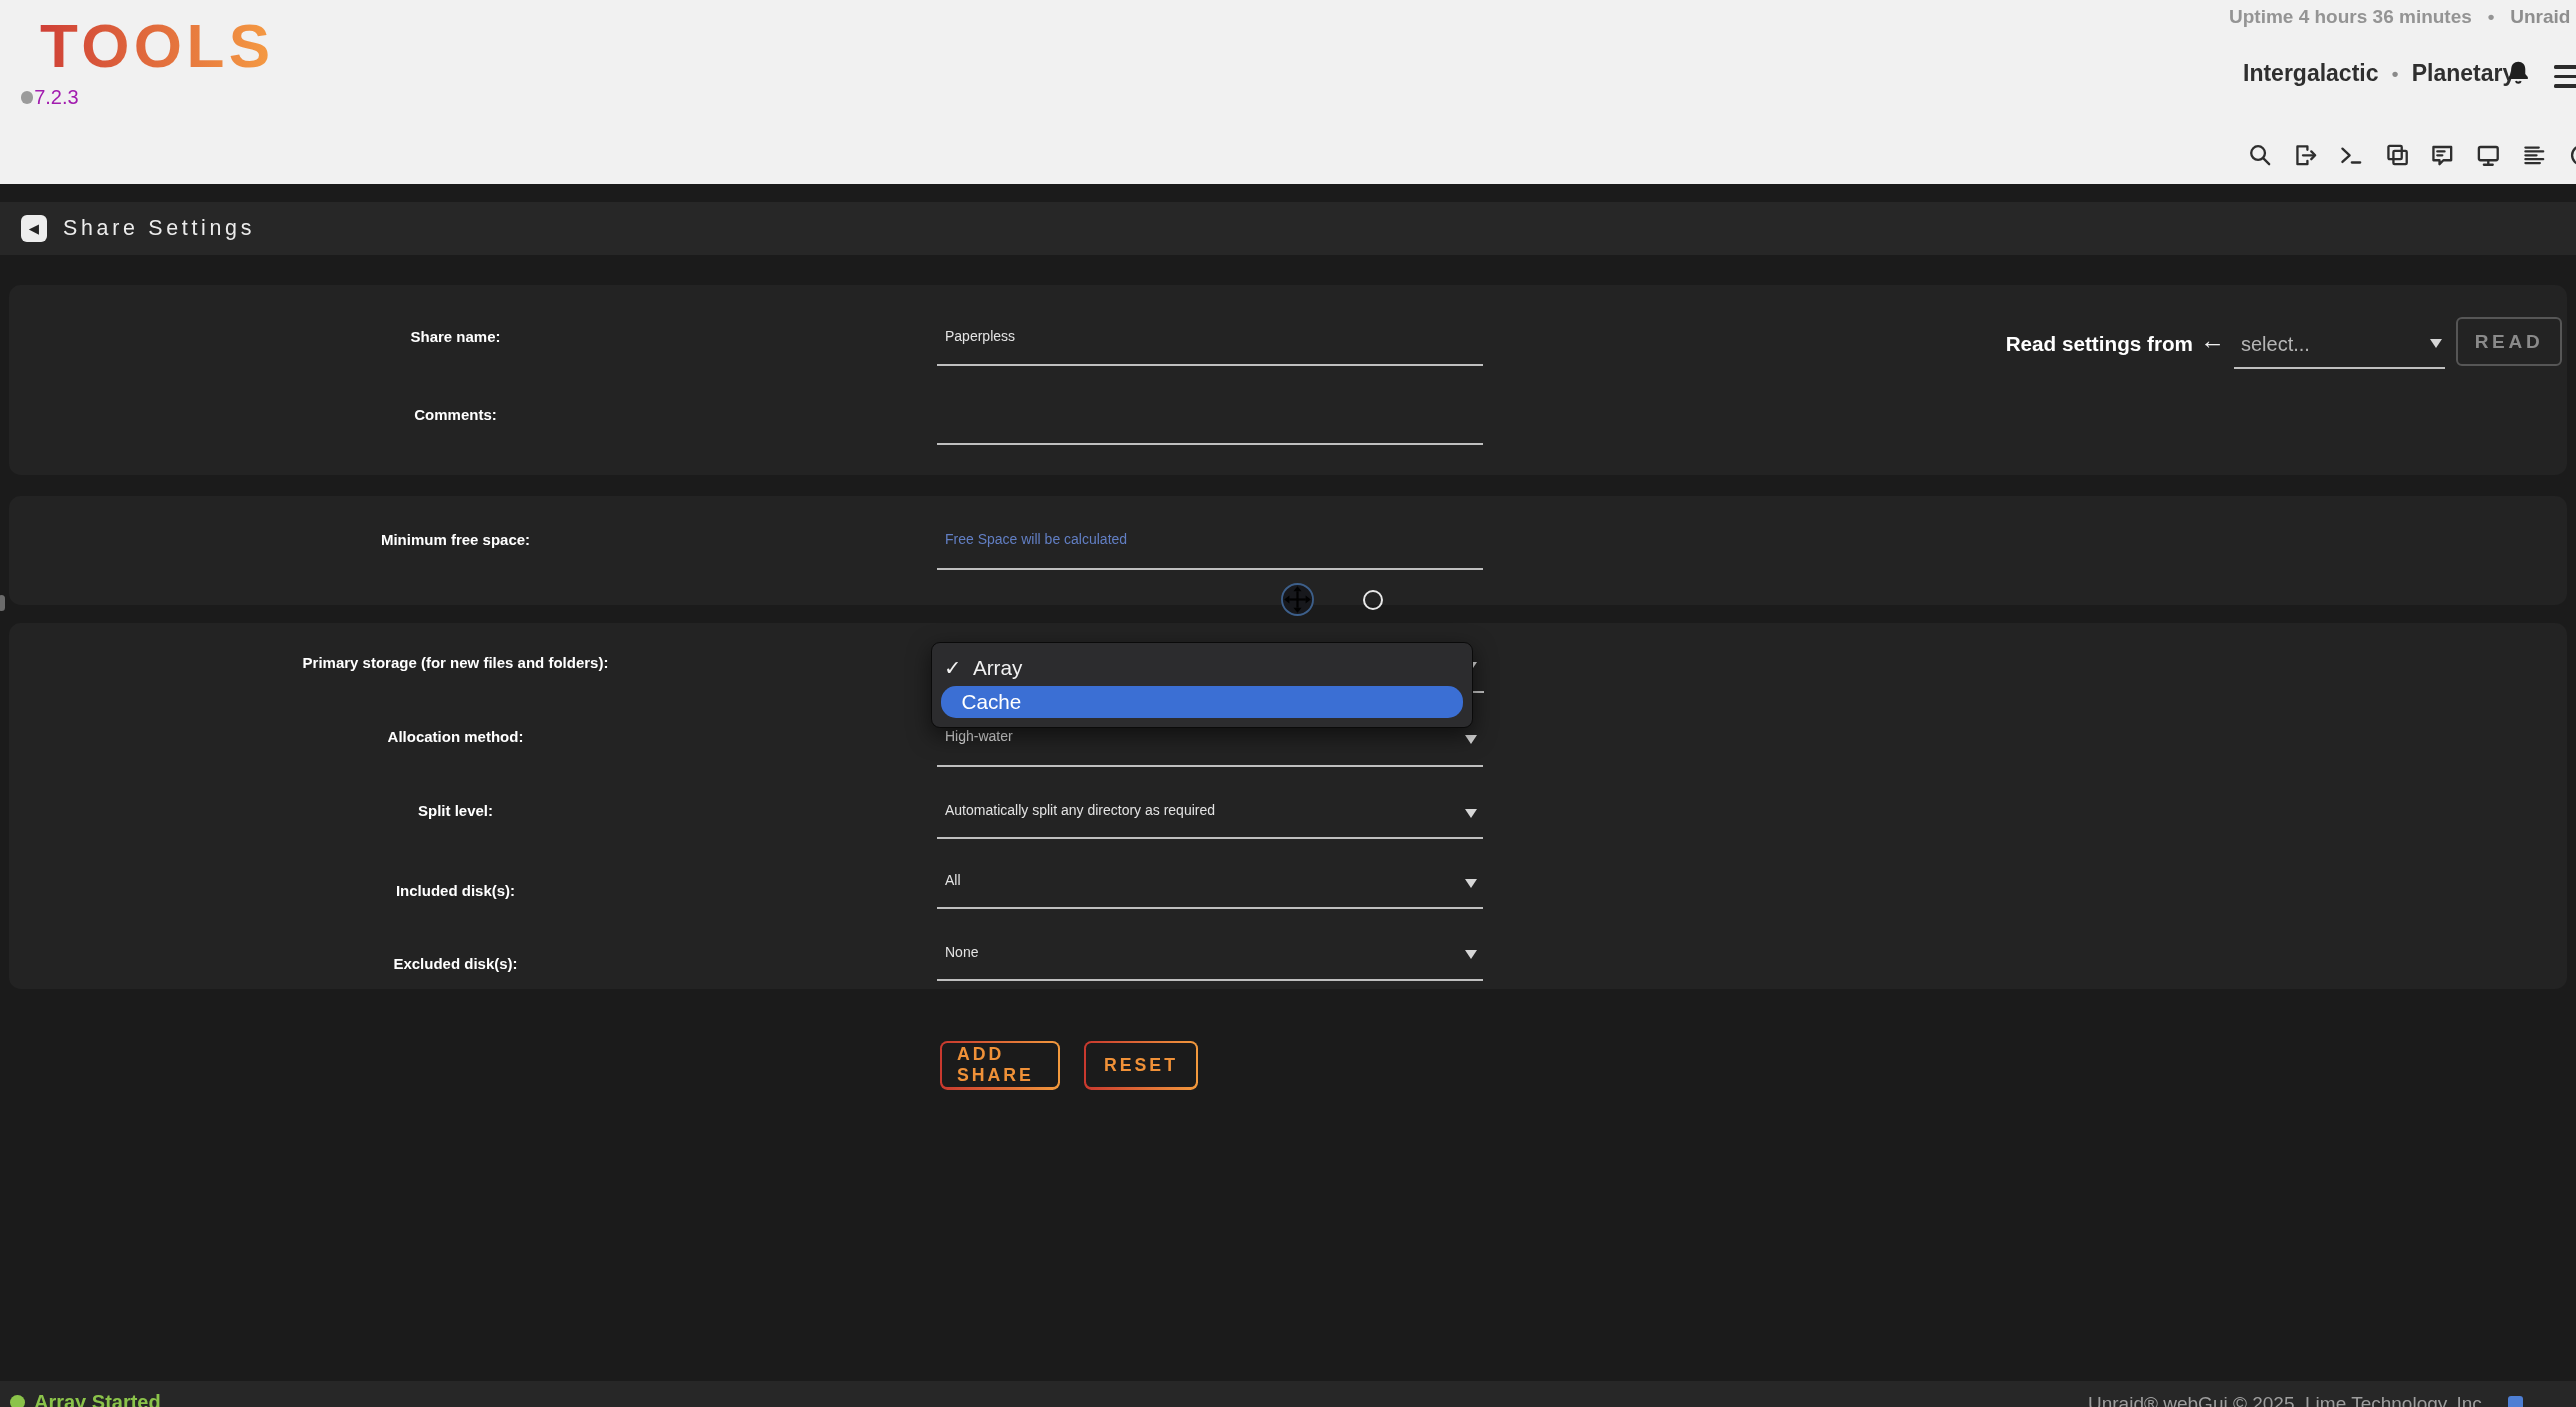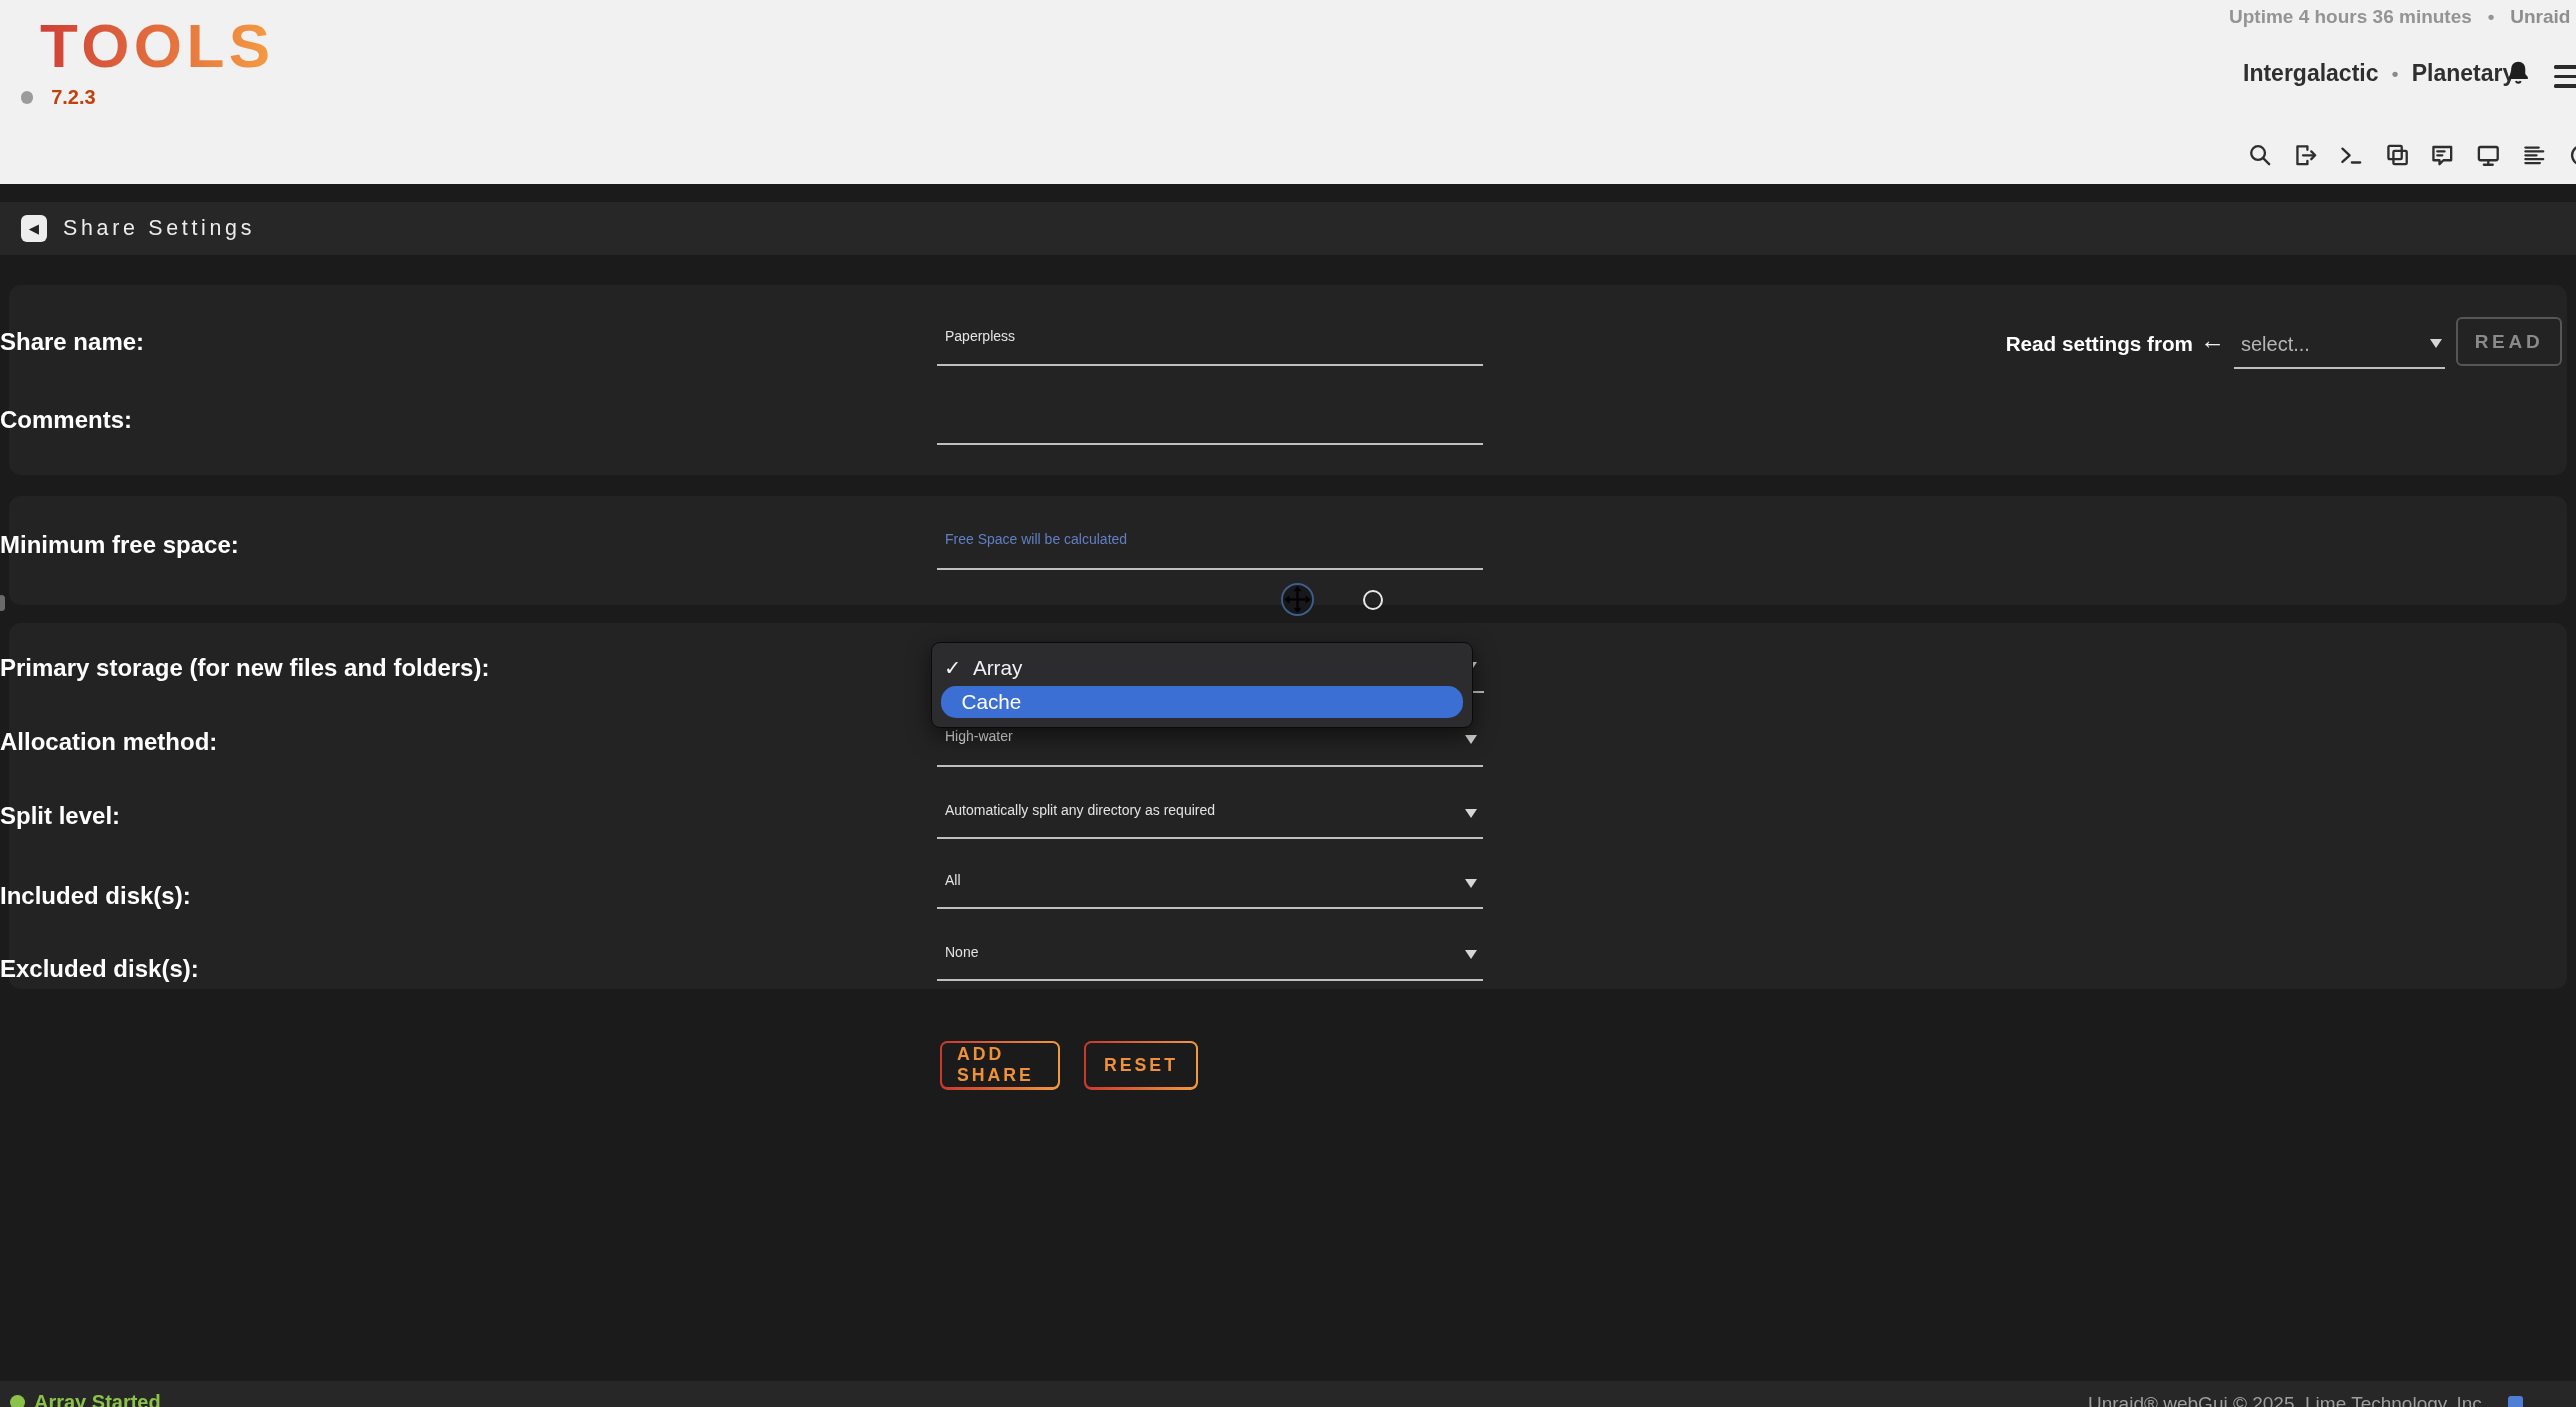--- a/index.html
+++ b/index.html
@@ -5,22 +5,22 @@
   html,body{margin:0;padding:0;}
   body{
     width:2576px;height:1408px;position:relative;overflow:hidden;
     background:#1b1b1b;font-family:"Liberation Sans",sans-serif;
   }
   
   .topbar{position:absolute;left:0;top:0;width:2576px;height:184px;background:#f1f1f1;}
   .logo{position:absolute;left:40px;top:10.3px;font-size:62px;font-weight:700;letter-spacing:4.4px;
     background:linear-gradient(90deg,#cf4037,#f59b43);-webkit-background-clip:text;background-clip:text;
     -webkit-text-fill-color:transparent;color:#e8682f;}
-  .version{position:absolute;left:20.7px;top:86px;display:flex;align-items:center;gap:18px;
-    color:#c2410c;font-size:20px;font-weight:700;}
+  .version{position:absolute;left:20.7px;top:86px;display:flex;align-items:center;gap:1px;
+    color:#a21caf;font-size:20px;font-weight:400;}
   .version-dot{width:12.5px;height:12.5px;border-radius:50%;background:#9b9b9b;display:inline-block;}
   .statusline{position:absolute;left:2229px;top:5.9px;white-space:nowrap;font-size:19px;font-weight:700;color:#949494;}
   .statusline .os{color:#8e8e8e;}
   .serverline{position:absolute;left:2243px;top:60px;white-space:nowrap;font-size:23px;color:#2f2f2f;font-weight:700;display:flex;align-items:center;gap:13.3px;}
   .serverline .sep{color:#8a8a8a;font-size:19px;}
   .bell{position:absolute;left:2505px;top:59px;width:26.6px;height:29.5px;}
   .burger{position:absolute;left:2554px;top:65px;width:29.5px;}
   .burger div{width:29.5px;height:3.7px;background:#2c2c2c;border-radius:1.5px;margin-bottom:5.9px;}
   
   .nav{position:absolute;left:3px;top:142px;display:flex;gap:27px;font-size:20px;font-weight:700;letter-spacing:0.7px;color:#1d1d1d;}
@@ -31,21 +31,21 @@
   .navicon svg{width:26.6px;height:26.6px;stroke:#2e2e2e;stroke-width:2.1;fill:none;stroke-linecap:round;stroke-linejoin:round;}
   
   .titlebar{position:absolute;left:0;top:202px;width:2576px;height:53px;background:#272727;}
   .backicon{position:absolute;left:20.7px;top:215px;width:26.6px;height:26.6px;background:#ededed;border-radius:5.9px;
     display:flex;align-items:center;justify-content:center;color:#232323;font-size:13.3px;}
   .pagetitle{position:absolute;left:63px;top:216px;font-size:21.4px;letter-spacing:3.7px;color:#ececec;}
   .card{position:absolute;left:8.9px;width:2558px;background:#232323;border-radius:11.8px;}
   #card-basic{top:285px;height:190px;}
   #card-space{top:496px;height:109px;}
   #card-storage{top:623px;height:366px;}
-  .flabel{position:absolute;left:0;width:911px;text-align:left;font-size:24px;font-weight:700;color:#ffffff;white-space:nowrap;}
+  .flabel{position:absolute;left:0;width:911px;text-align:center;font-size:15px;font-weight:700;color:#ffffff;white-space:nowrap;}
   .fvalue{position:absolute;left:945px;font-size:14px;color:#e3e3e3;white-space:nowrap;}
   .placeholder{color:#627fc4;}
   .uline{position:absolute;left:937px;width:546px;height:2.2px;background:#bfbfbf;}
   .caret{position:absolute;width:0;height:0;border-left:6.6px solid transparent;border-right:6.6px solid transparent;border-top:9.6px solid #d6d6d6;}
   
   .popup{position:absolute;left:931px;top:642px;width:540px;height:84px;background:#2c2c2e;border:0.7px solid #0a0a0a;
     border-radius:8.9px;box-shadow:0 7.4px 22px rgba(0,0,0,.55);}
   .opt{position:absolute;left:8.9px;right:8.9px;font-size:20.7px;color:#f2f2f2;}
   .opt-array{top:8.9px;height:31px;line-height:31px;}
   .opt-array .chk{position:absolute;left:3px;}

